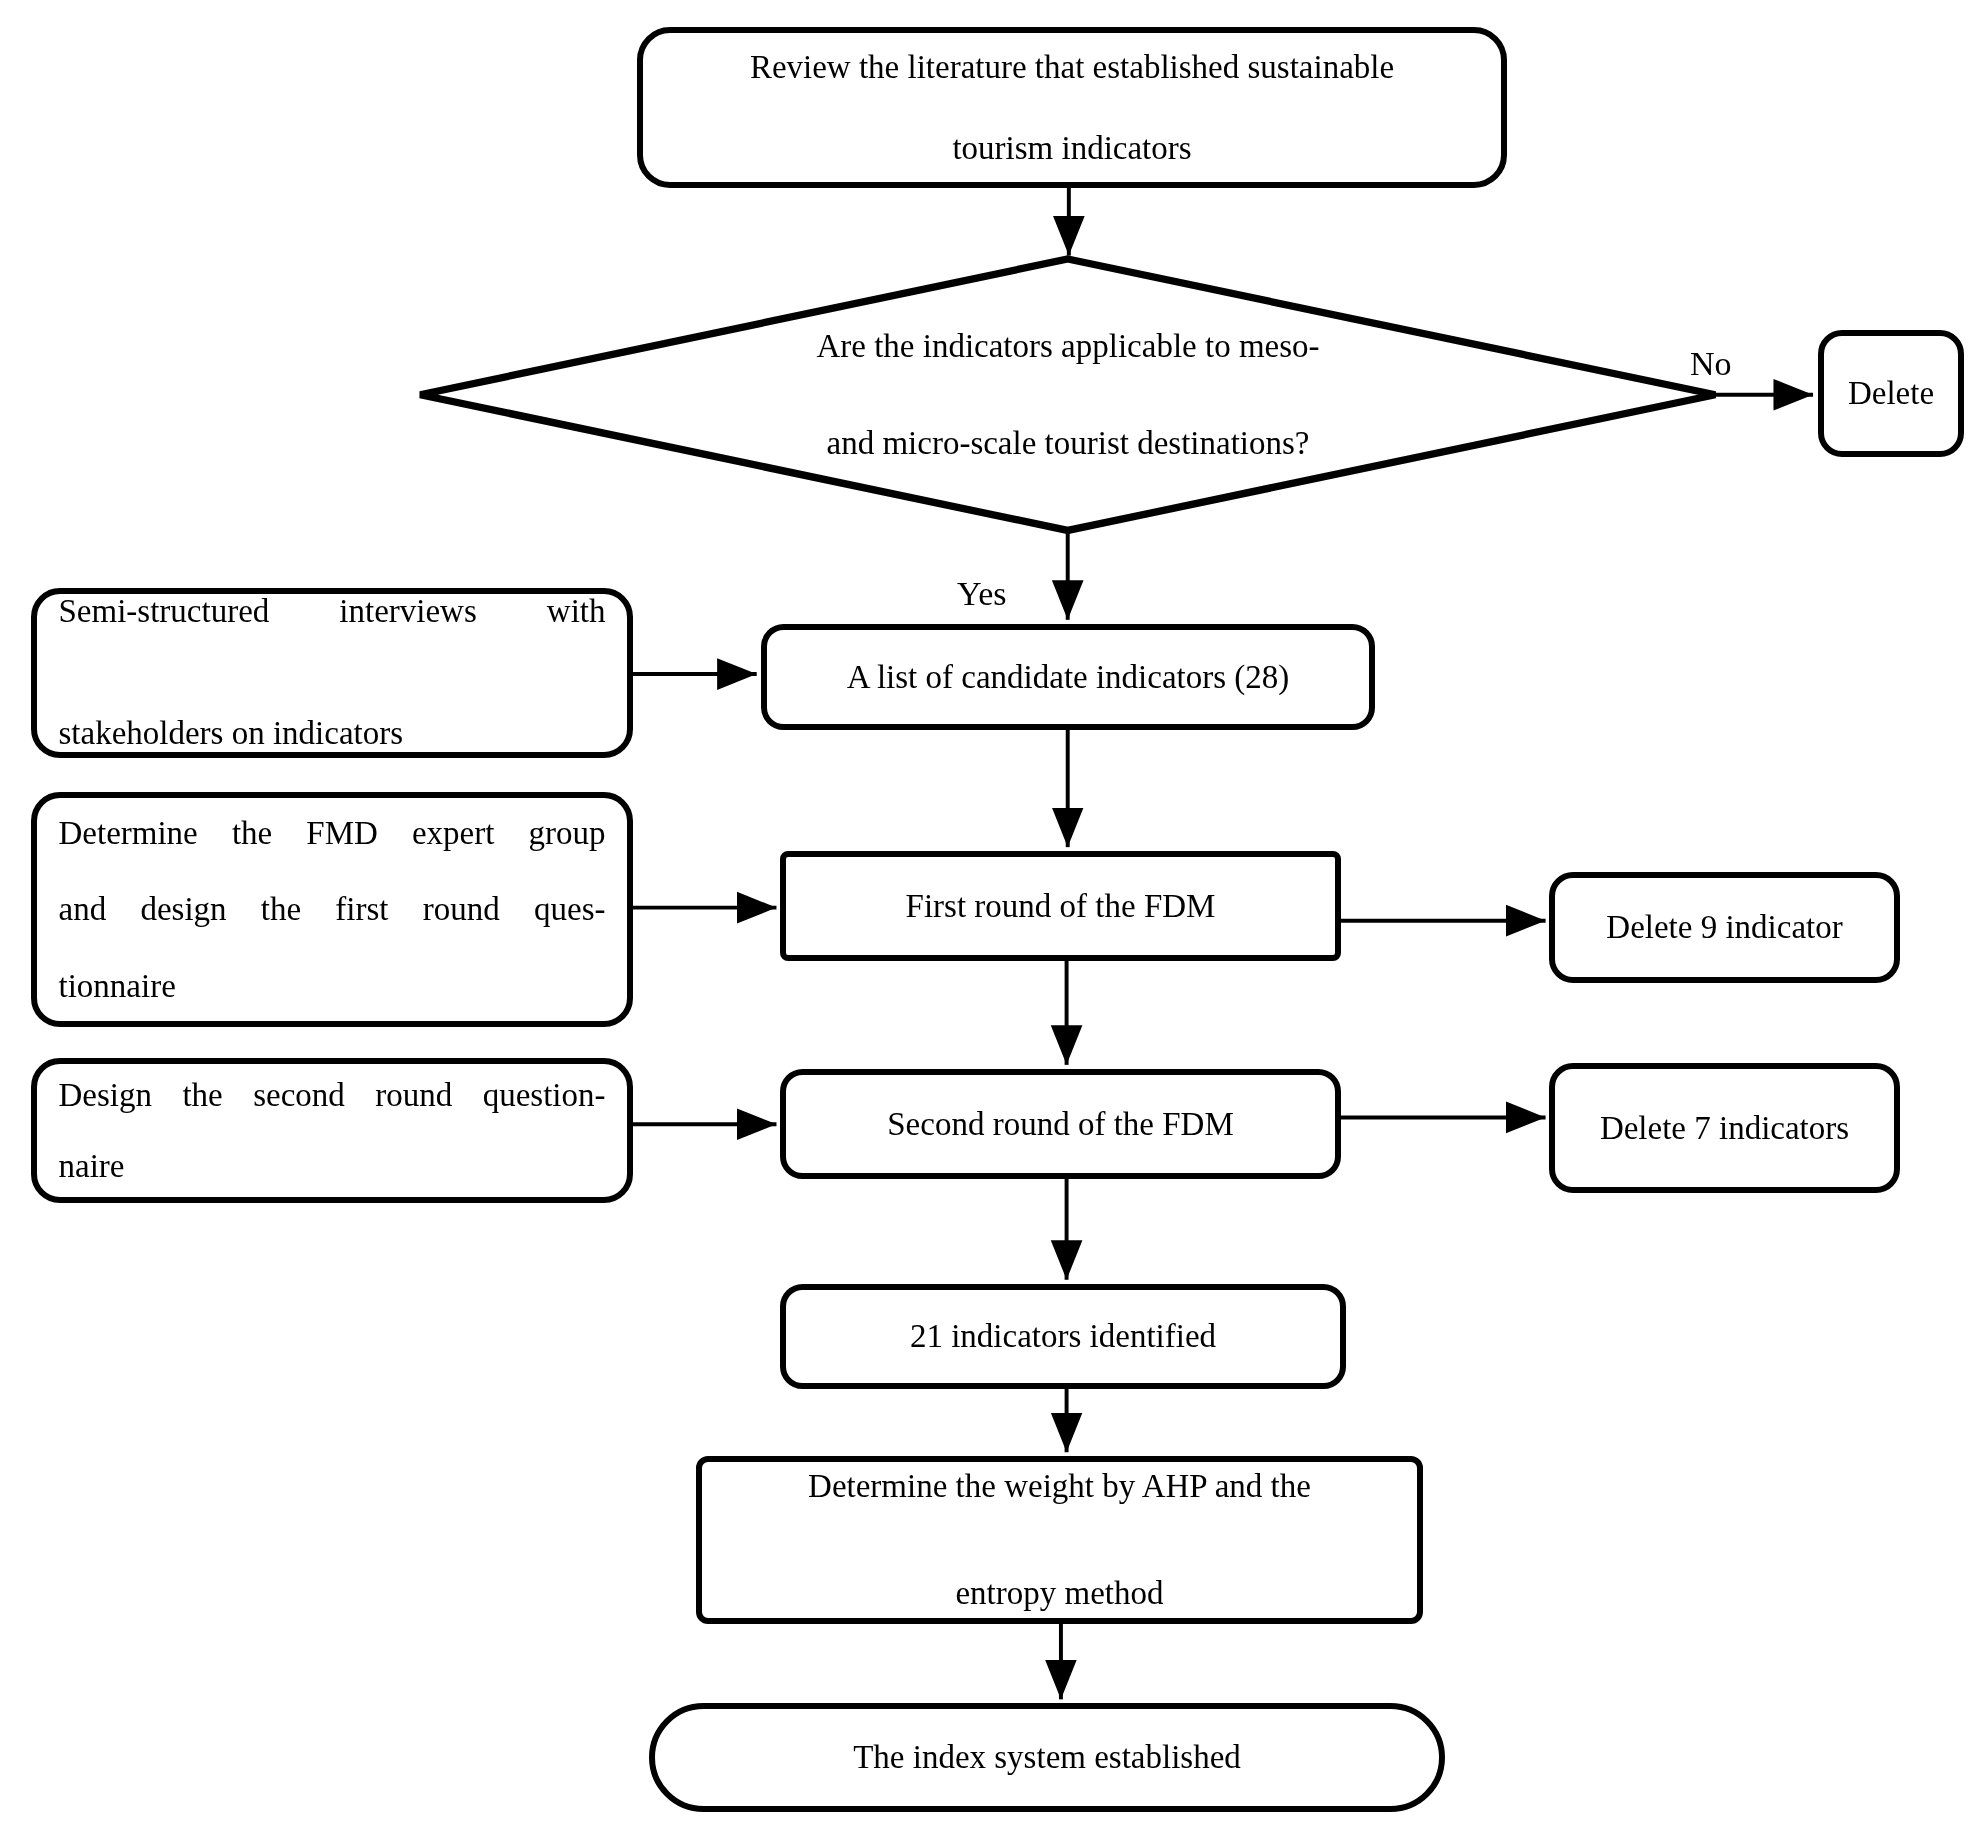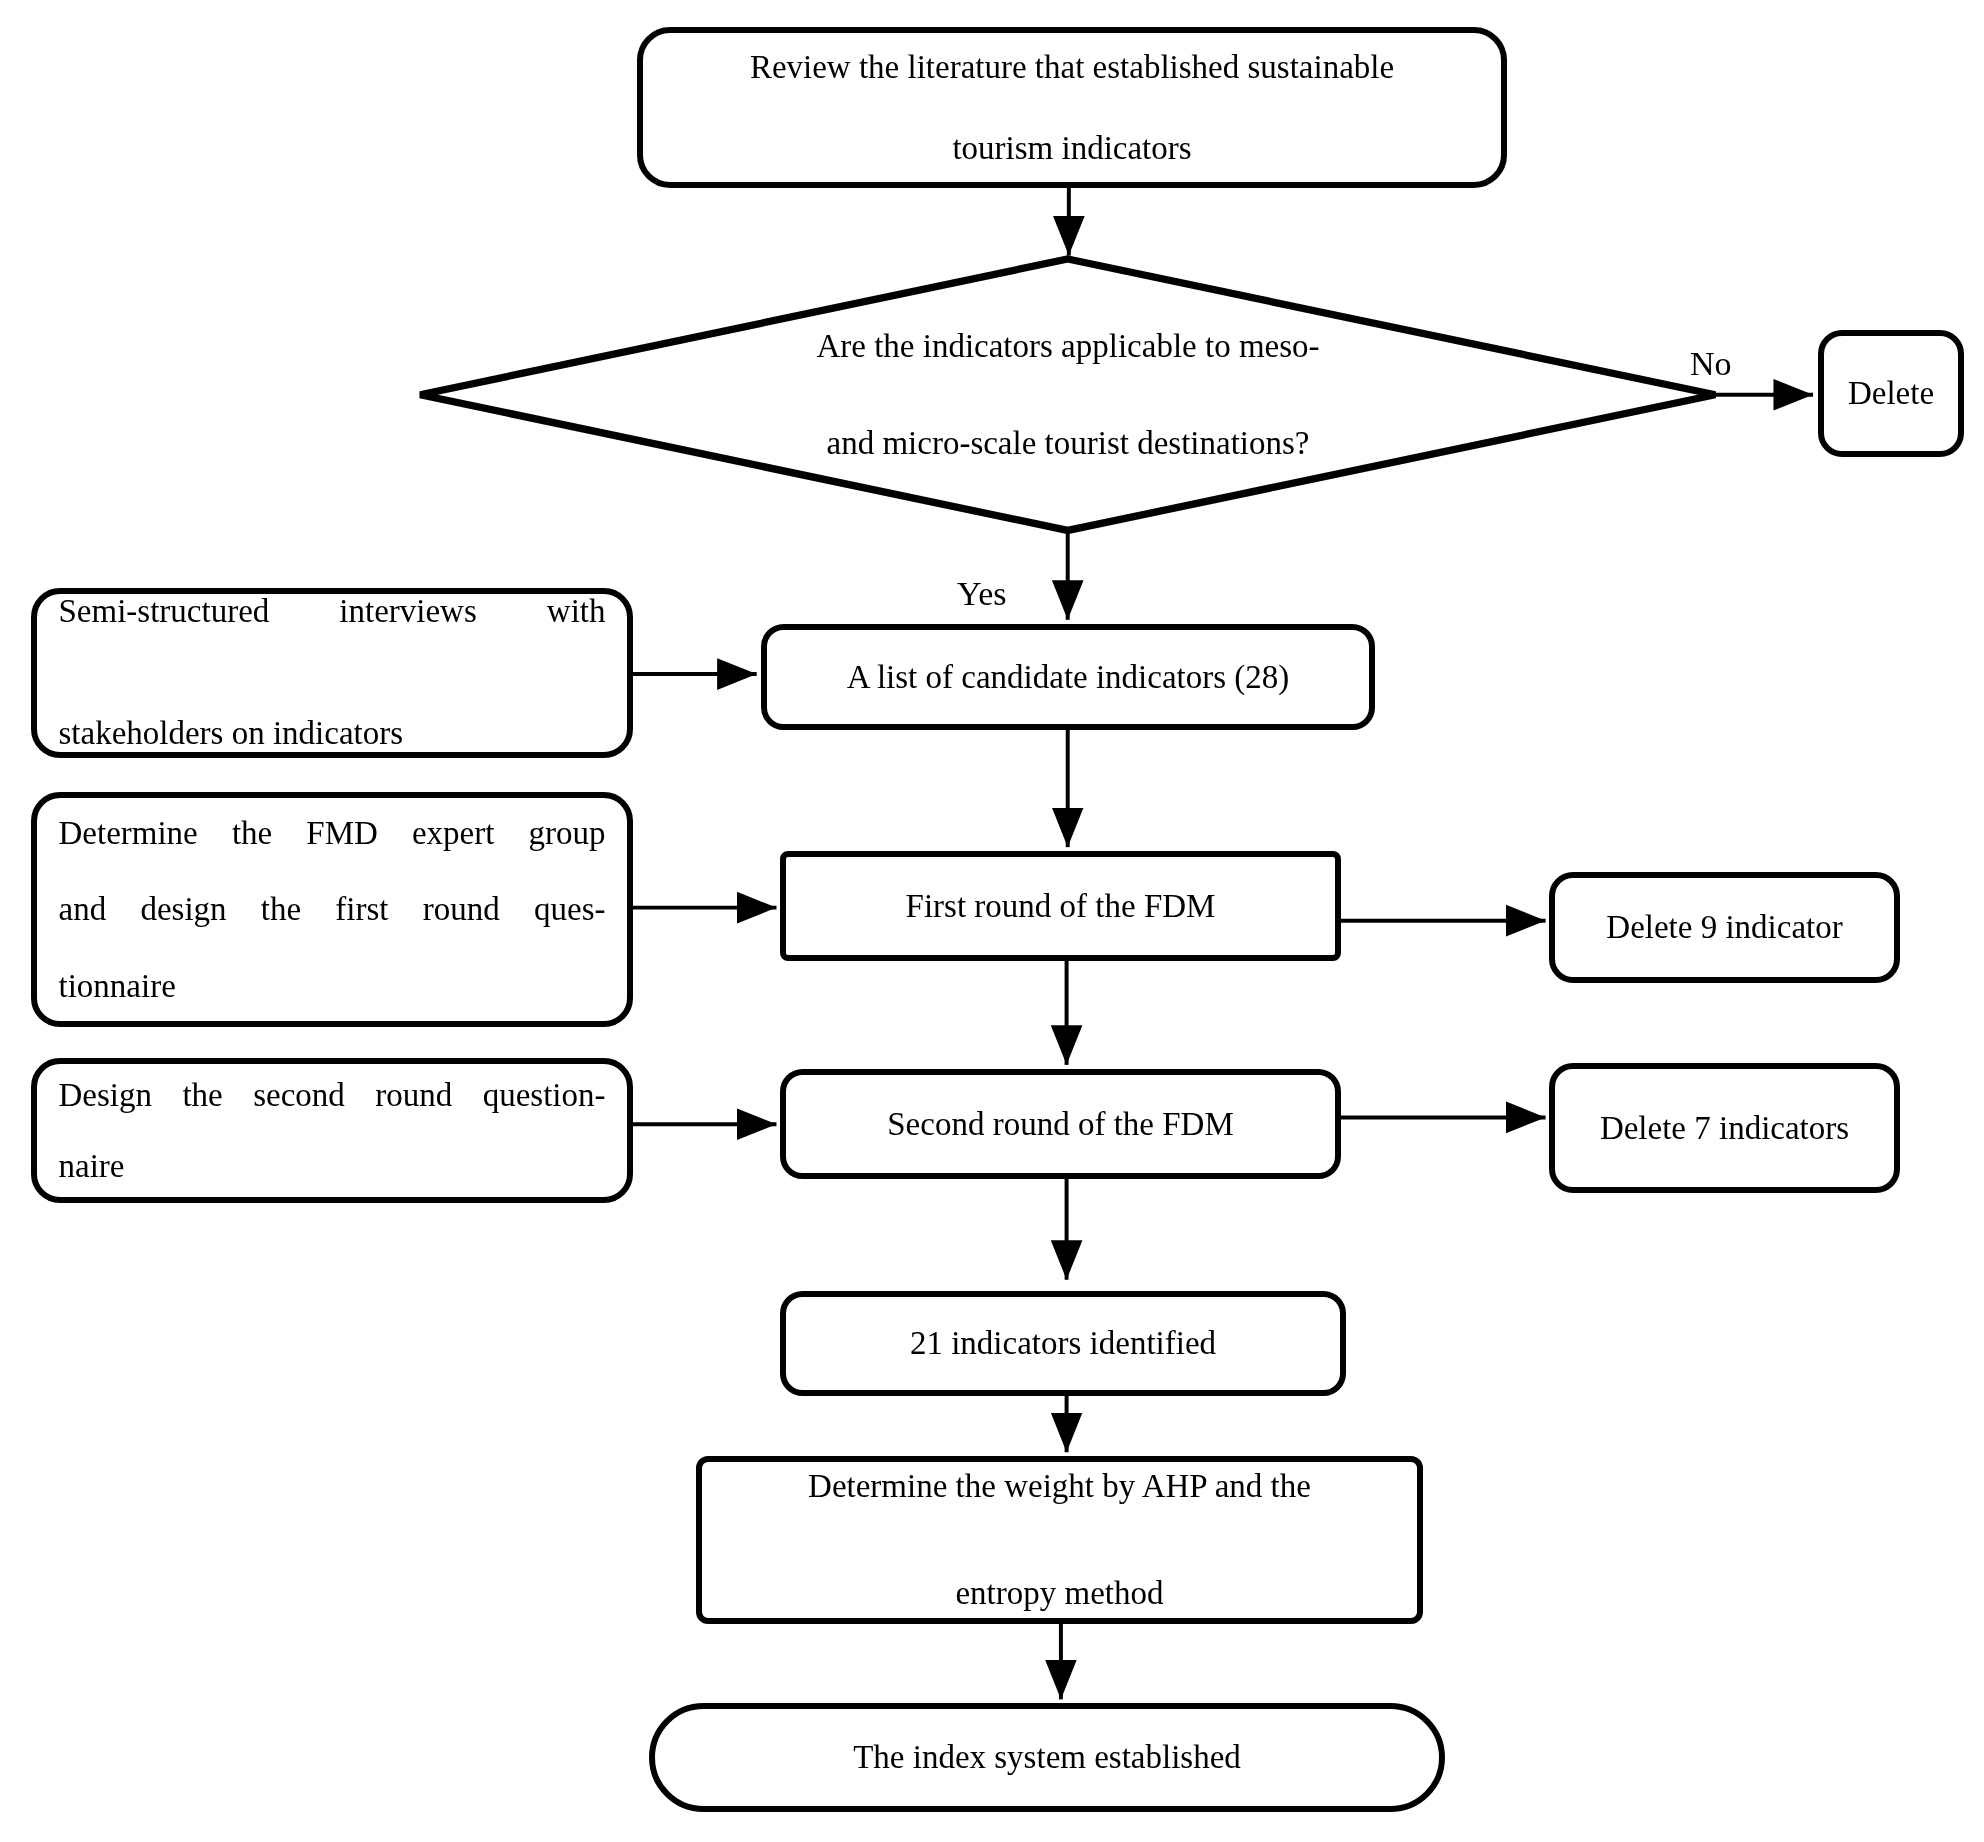--- a/index.html
+++ b/index.html
@@ -57,21 +57,21 @@
   #n-review   { left: 637px; top: 27px;   width: 870px; height: 161px; border-radius: 33px; line-height: 2.45; }
   #n-delete   { left: 1818px; top: 330px;  width: 146px;  height: 127px; border-radius: 24px; }
   #n-interviews { left: 31px; top: 588px; width: 602px; height: 170px; border-radius: 29px; line-height: 2.35; gap: 44px; }
   #n-candidate { left: 761px; top: 624px; width: 614px; height: 106px; border-radius: 22.6px; }
   #n-expert   { left: 31px;  top: 792px; width: 602px; height: 235px; border-radius: 29px; line-height: 2.32; }
   #n-first    { left: 780px; top: 851px; width: 561px;  height: 110px; border-radius: 8px; }
   #n-delete1  { left: 1549px; top: 872px; width: 351px;  height: 111px; border-radius: 24px; }
   #n-secondq  { left: 31px;  top: 1058px; width: 602px; height: 145px; border-radius: 29px; line-height: 2.15; }
   #n-second   { left: 780px; top: 1069px; width: 561px;  height: 110px; border-radius: 22.6px; }
   #n-delete7  { left: 1549px; top: 1063px; width: 351px;  height: 130px; border-radius: 24px; }
-  #n-identified { left: 780px; top: 1284px; width: 566px; height: 105px; border-radius: 22.6px; margin-top: 7px; }
+  #n-identified { left: 780px; top: 1284px; width: 566px; height: 105px; border-radius: 22.6px; }
   #n-weighting { left: 696px; top: 1456px; width: 727px; height: 168px; border-radius: 12px; line-height: 2.4; gap: 28px; }
   #n-established { left: 649px; top: 1703px; width: 796px; height: 109px; border-radius: 565px; }
   #t-decision { left: 679px; top: 297px; width: 778px; height: 196px; }
   #lbl-no  { left: 1690px; top: 336px; margin-top: 9px; }
   #lbl-yes { left: 957px; top: 575px; }
 </style>
 </head>
 <body>
 
 <div class="canvas">

